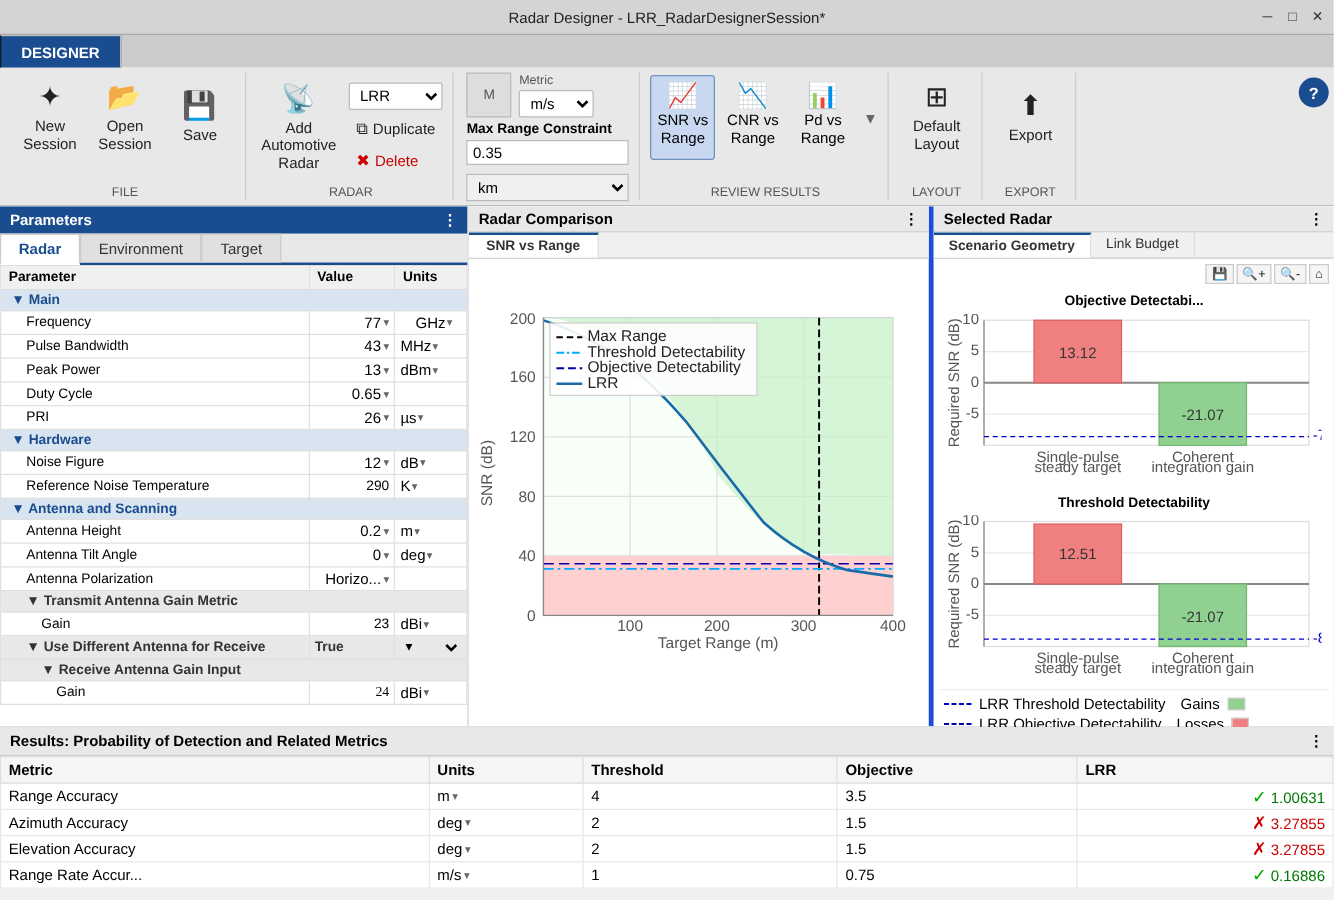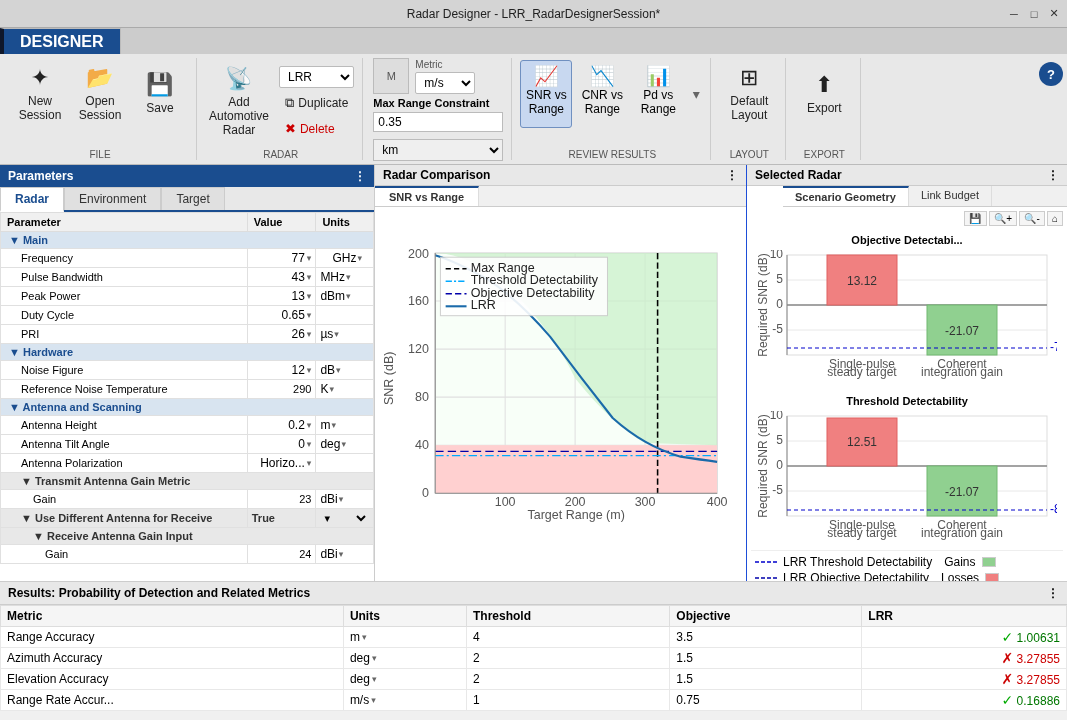--- a/index.html
+++ b/index.html
@@ -42,26 +42,26 @@
       border-bottom: 1px solid #bbb;
     }
     .ribbon-tab-bar {
       display: flex;
       align-items: flex-end;
       height: 26px;
       background: #ccc;
     }
     .ribbon-tab {
       padding: 4px 16px;
-      font-size: 16px;
+      font-size: 12px;
       font-weight: bold;
       cursor: pointer;
       color: #333;
       border-top: 1px solid #bbb;
-      border-left: 4px solid #0f172a;
+      border-left: 1px solid #0f172a;
       border-right: 1px solid #bbb;
       background: #1a4d8f;
       color: white;
       height: 26px;
       display: flex;
       align-items: center;
     }
     .ribbon-content {
       display: flex;
       align-items: stretch;
@@ -256,21 +256,21 @@
       display: flex;
       flex: 1;
       overflow: hidden;
     }
 
     
     .radar-comparison {
       flex: 1;
       display: flex;
       flex-direction: column;
-      border-right: 1px solid #1d4ed8;
+      border-right: 4px solid #1d4ed8;
       background: white;
       overflow: hidden;
     }
     .panel-header {
       background: #e8e8e8;
       border-bottom: 1px solid #ccc;
       padding: 3px 8px;
       font-weight: bold;
       font-size: 12px;
       display: flex;
@@ -309,21 +309,20 @@
       min-width: 320px;
       background: white;
       display: flex;
       flex-direction: column;
       overflow: hidden;
     }
     .selected-radar-tabs {
       display: flex;
       border-bottom: 1px solid #ccc;
       background: #f0f0f0;
-      margin-left: 36px;
     }
     .sr-tab {
       padding: 3px 12px;
       cursor: pointer;
       font-size: 11px;
       border-right: 1px solid #ddd;
       color: #333;
     }
     .sr-tab.active {
       background: white;
@@ -656,21 +655,21 @@
             <tr class="section-row-sub">
               <td colspan="1" style="padding-left: 20px;">▼ Use Different Antenna for Receive</td>
               <td>True</td>
               <td><select style="border:none;background:transparent;font-size:11px;width:100%;"><option>▾</option></select></td>
             </tr>
             <tr class="section-row-sub">
               <td colspan="3" style="padding-left: 32px;">▼ Receive Antenna Gain Input</td>
             </tr>
             <tr>
               <td style="padding-left: 44px;">Gain</td>
-              <td style="text-align: right;">24</td>
+              <td style="text-align: right; font-family: Liberation Serif, serif;">24</td>
               <td>
                 <div style="display:flex;align-items:center;gap:1px;">dBi<span style="font-size:9px;color:#666;">▾</span></div>
               </td>
             </tr>
           </tbody>
       </table>
     </div>
   </div>
 
   <div class="content-area">

